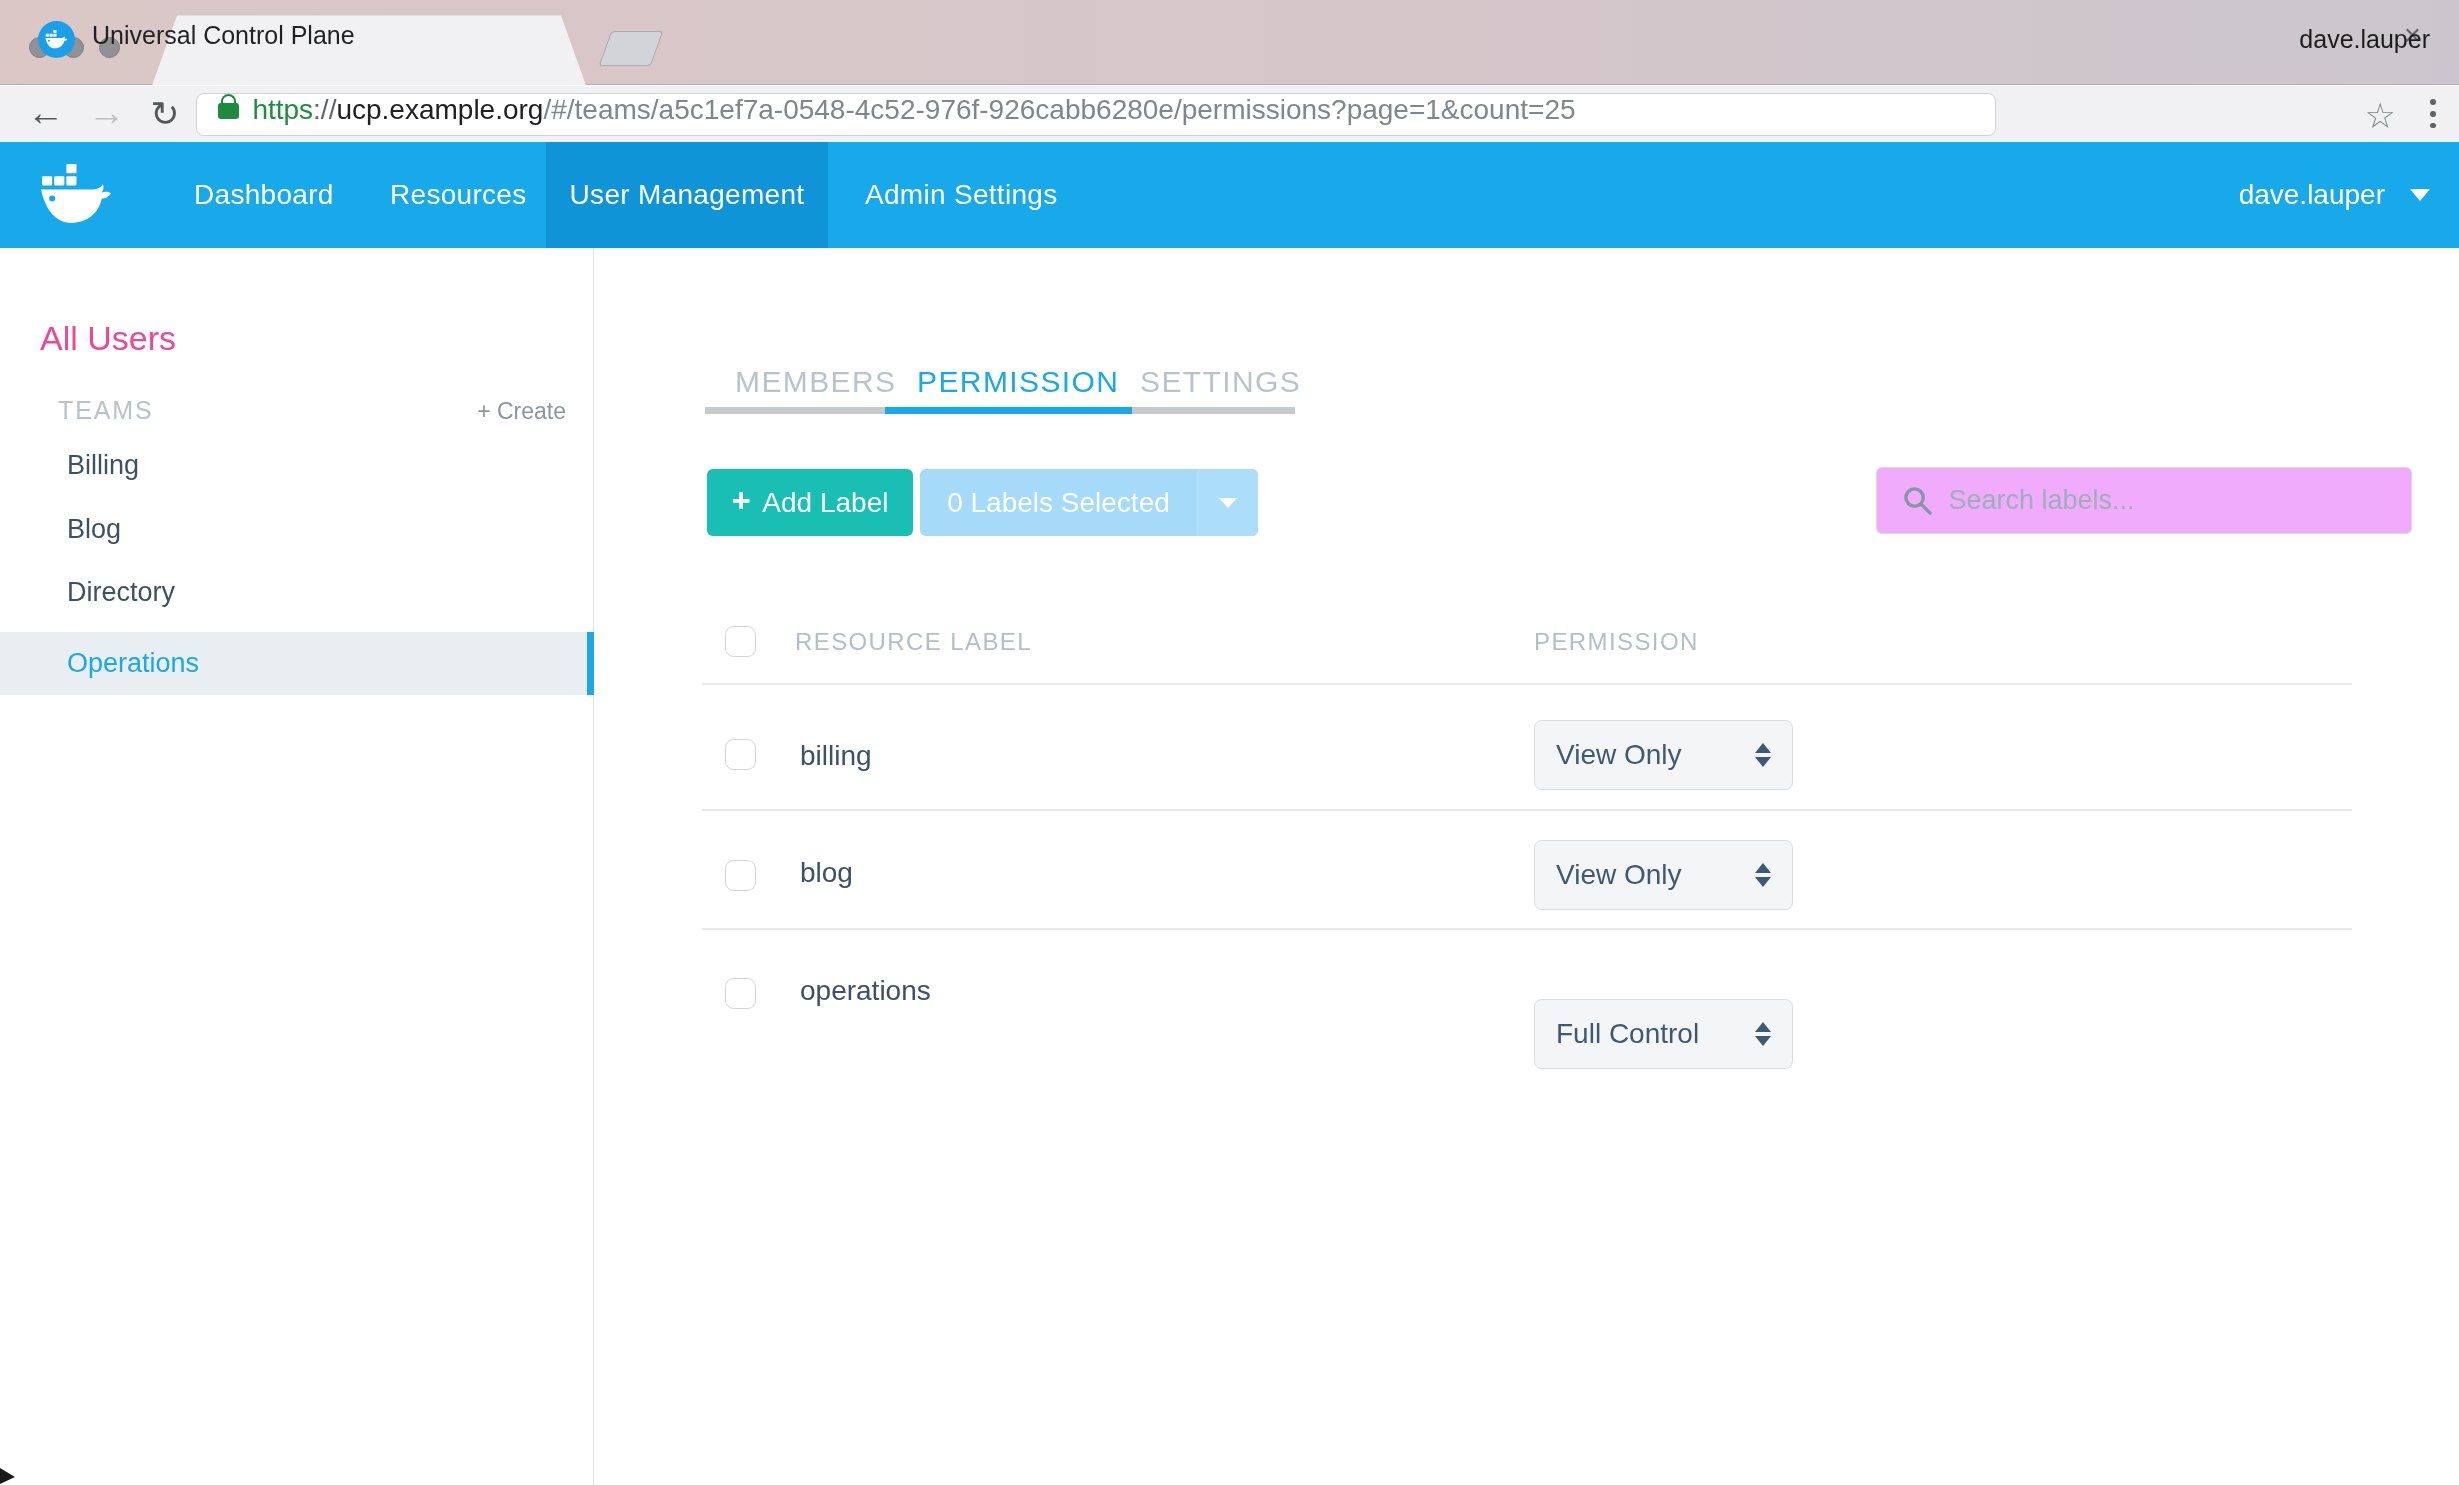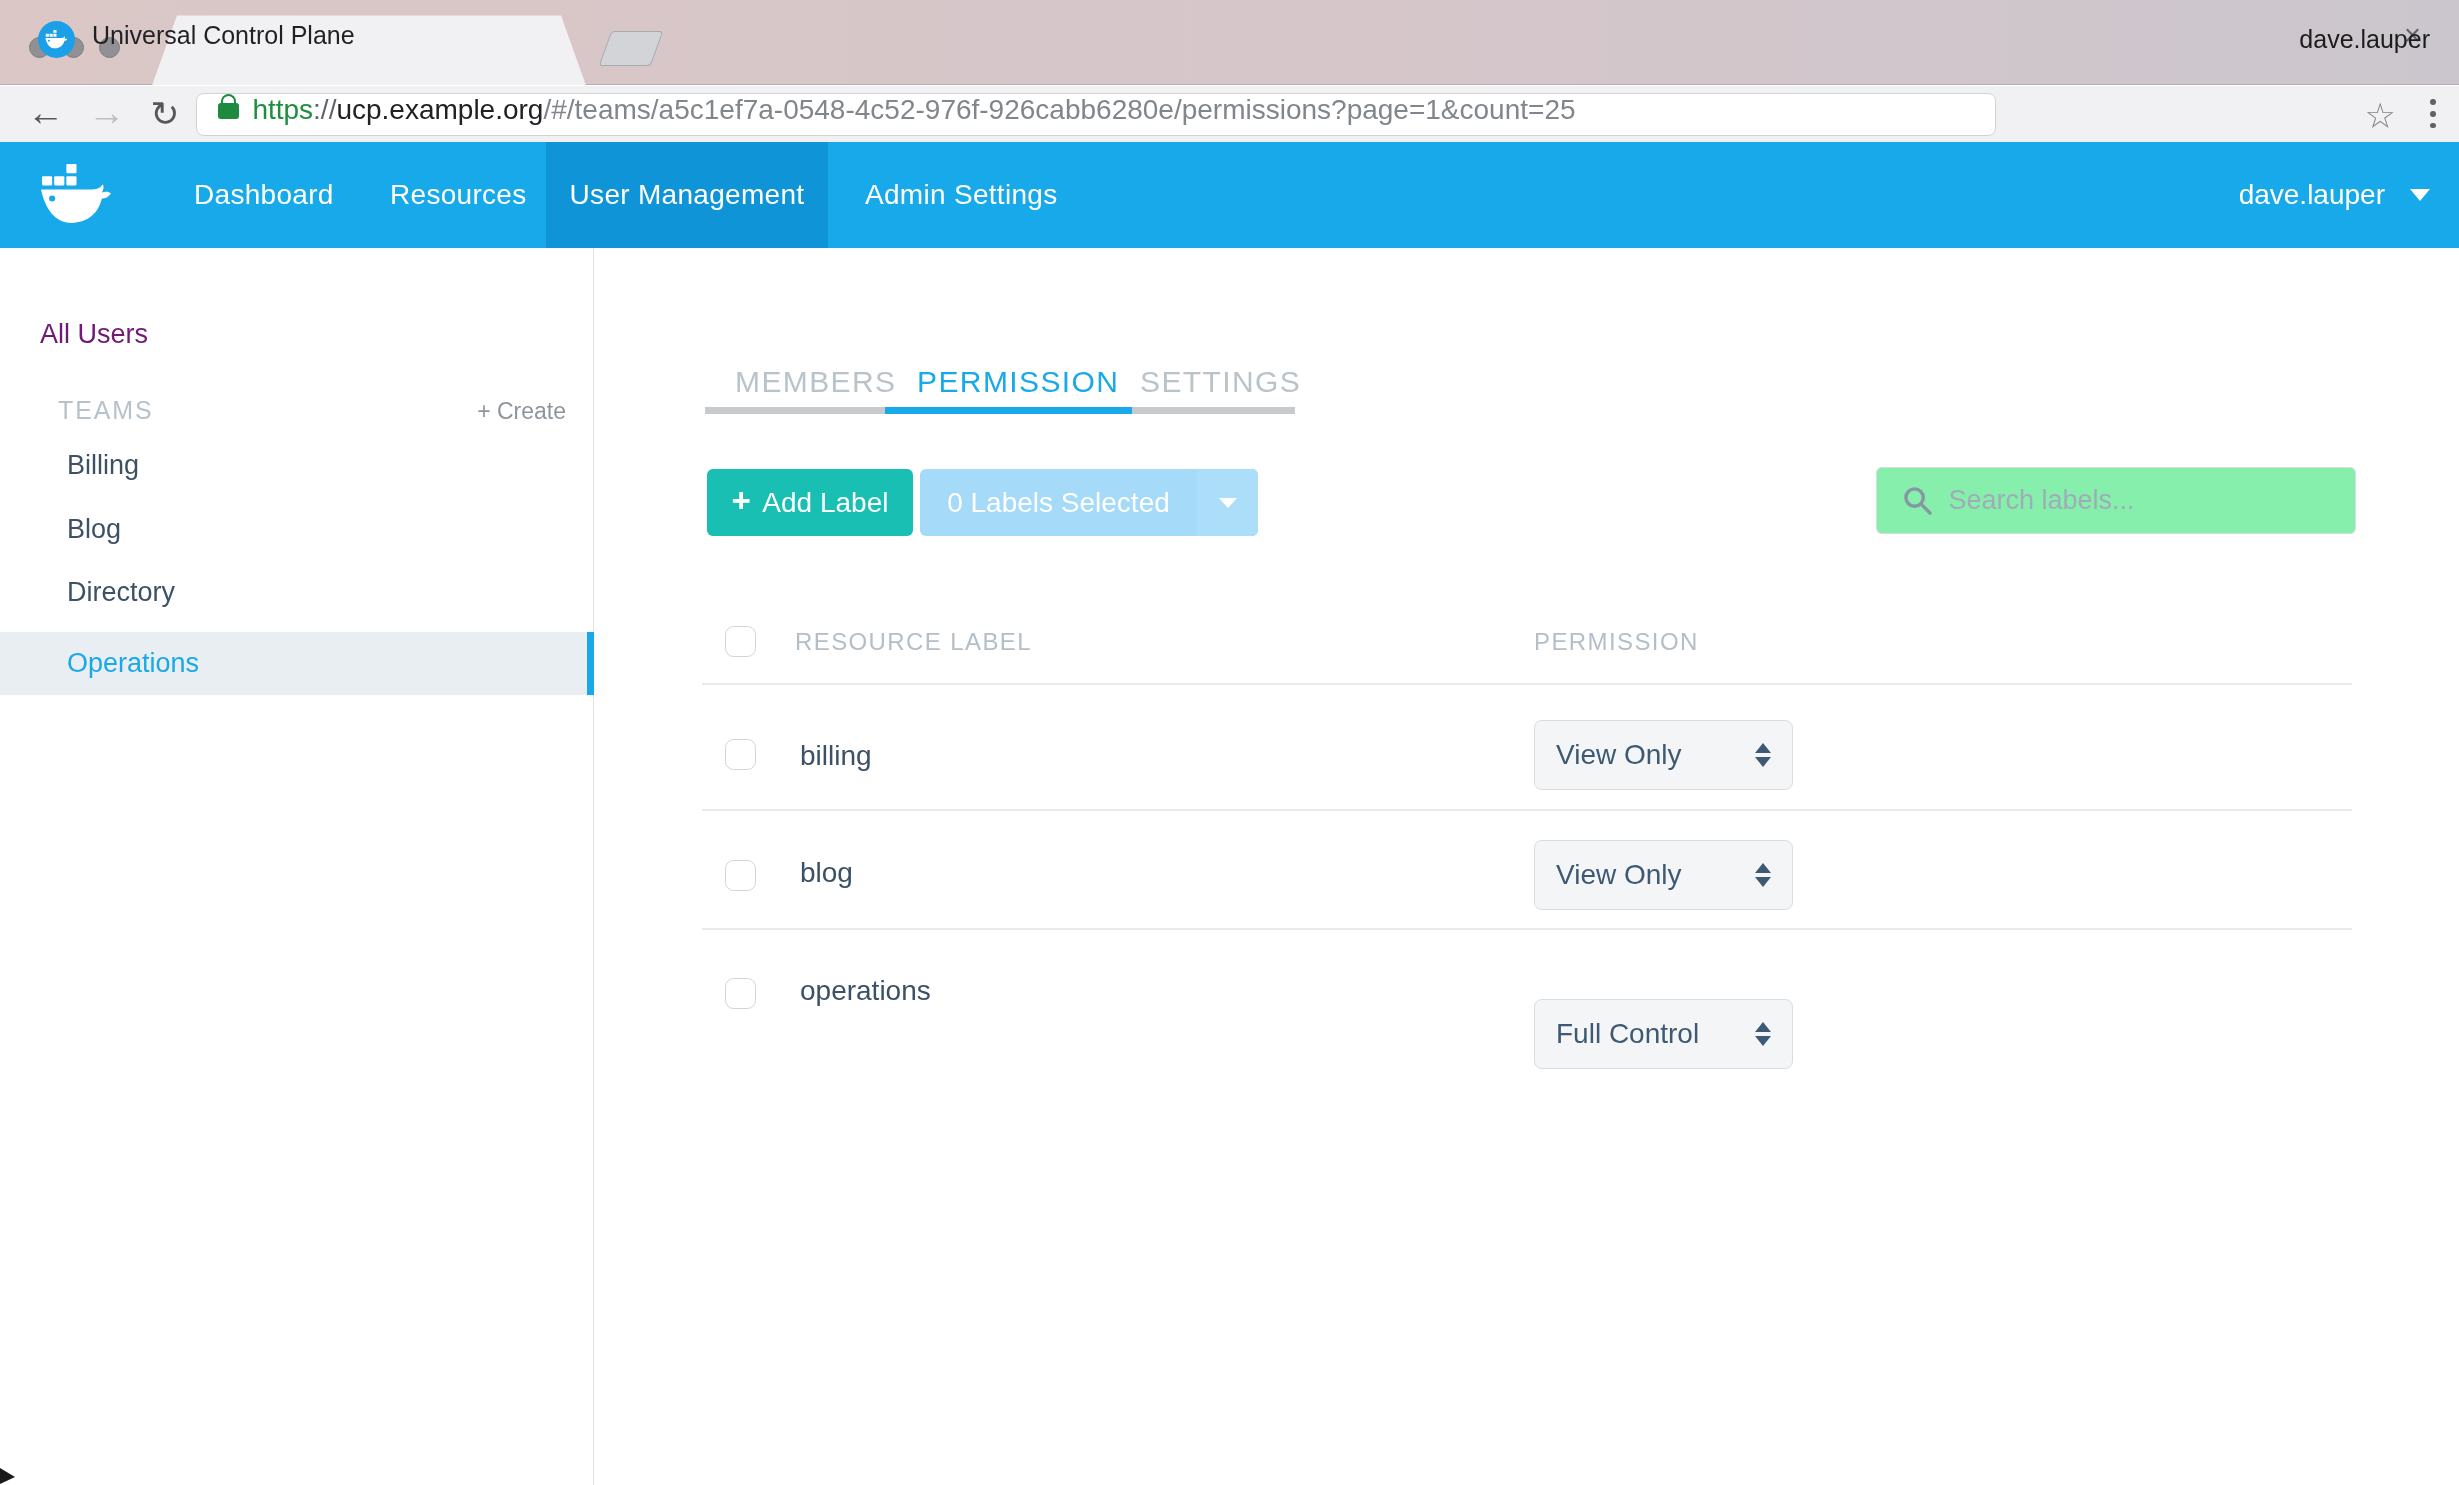--- a/index.html
+++ b/index.html
@@ -61,21 +61,21 @@
   .nav-usermgmt  { left:546px; width:282px; justify-content:center; background:#0e94d7; }
   .nav-admin     { left:865px; }
   .user-menu { position:absolute; right:29px; top:0; height:106px; display:flex; align-items:center; gap:25px;
     color:#fff; font-size:28px; cursor:pointer; }
   .caret-down-w { width:0; height:0; border-left:10.6px solid transparent; border-right:10.6px solid transparent;
     border-top:12.5px solid #fff; }
 
   
   .sidebar { position:absolute; left:0; top:248px; width:594px; height:1237px; background:#fff;
     border-right:1.9px solid #e2e3e4; }
-  .sb-all-users { position:absolute; left:40px; top:71px; font-size:27px; color:#701a75; cursor:pointer; }
+  .sb-all-users { position:absolute; left:40px; top:71px; font-size:34px; color:#ec4899; cursor:pointer; }
   .sb-teams-hdr { position:absolute; left:58px; top:148px; font-size:25px; letter-spacing:1.9px; color:#b7c2cb; }
   .sb-create { position:absolute; right:27px; top:150px; font-size:23px; color:#8d969d; cursor:pointer; }
   .sb-item { position:absolute; left:0; width:594px; height:63px; display:flex; align-items:center;
     padding-left:67px; font-size:27px; color:#3d5166; cursor:pointer; }
   .sb-billing   { top:186px; }
   .sb-blog      { top:250px; }
   .sb-directory { top:313px; }
   .sb-operations{ top:384px; background:#e9eef2; border-right:7.7px solid #19a8e8; color:#19a8e8; }
 
   
@@ -91,21 +91,21 @@
     gap:11.5px; cursor:pointer; }
   .btn-add .plus { font-size:33px; font-weight:bold; margin-top:-2.9px; }
   .btn-labels { position:absolute; left:920px; top:469px; width:338px; height:67px; background:#a5daf8;
     border-radius:5.8px; display:flex; cursor:pointer; overflow:hidden; }
   .btn-labels .lbl { flex:1; display:flex; align-items:center; justify-content:center;
     color:#fff; font-size:28px; }
   .btn-labels .caret-zone { width:61px; background:#addef9; display:flex; align-items:center; justify-content:center; }
   .caret-down-s { width:0; height:0; border-left:9.6px solid transparent; border-right:9.6px solid transparent;
     border-top:10.6px solid #fff; }
 
-  .searchbox { position:absolute; left:1876px; top:467px; width:480px; height:67px; background:#86efac;
+  .searchbox { position:absolute; left:1876px; top:467px; width:536px; height:67px; background:#f0abfc;
     border:1.9px solid #d9dce0; border-radius:5.8px; display:flex; align-items:center; }
   .searchbox svg { margin:0 15.4px 0 25px; flex:0 0 auto; }
   .searchbox input { border:none; outline:none; font-size:27px; color:#3d5166; width:365px; background:transparent;
     font-family:"Liberation Sans","DejaVu Sans",sans-serif; }
   .searchbox input::placeholder { color:#9fadb9; }
 
   .checkbox { position:absolute; width:31px; height:31px; border:1.9px solid #d2d5d8; border-radius:8.6px;
     background:#fff; cursor:pointer; }
   .cb-hdr { left:725px; top:626px; }
   .cb-r1  { left:725px; top:739px; }

